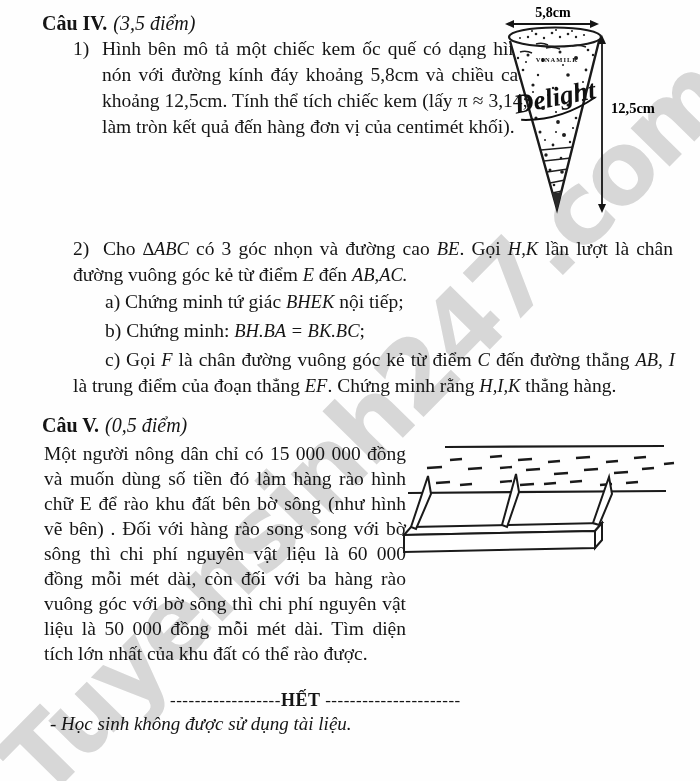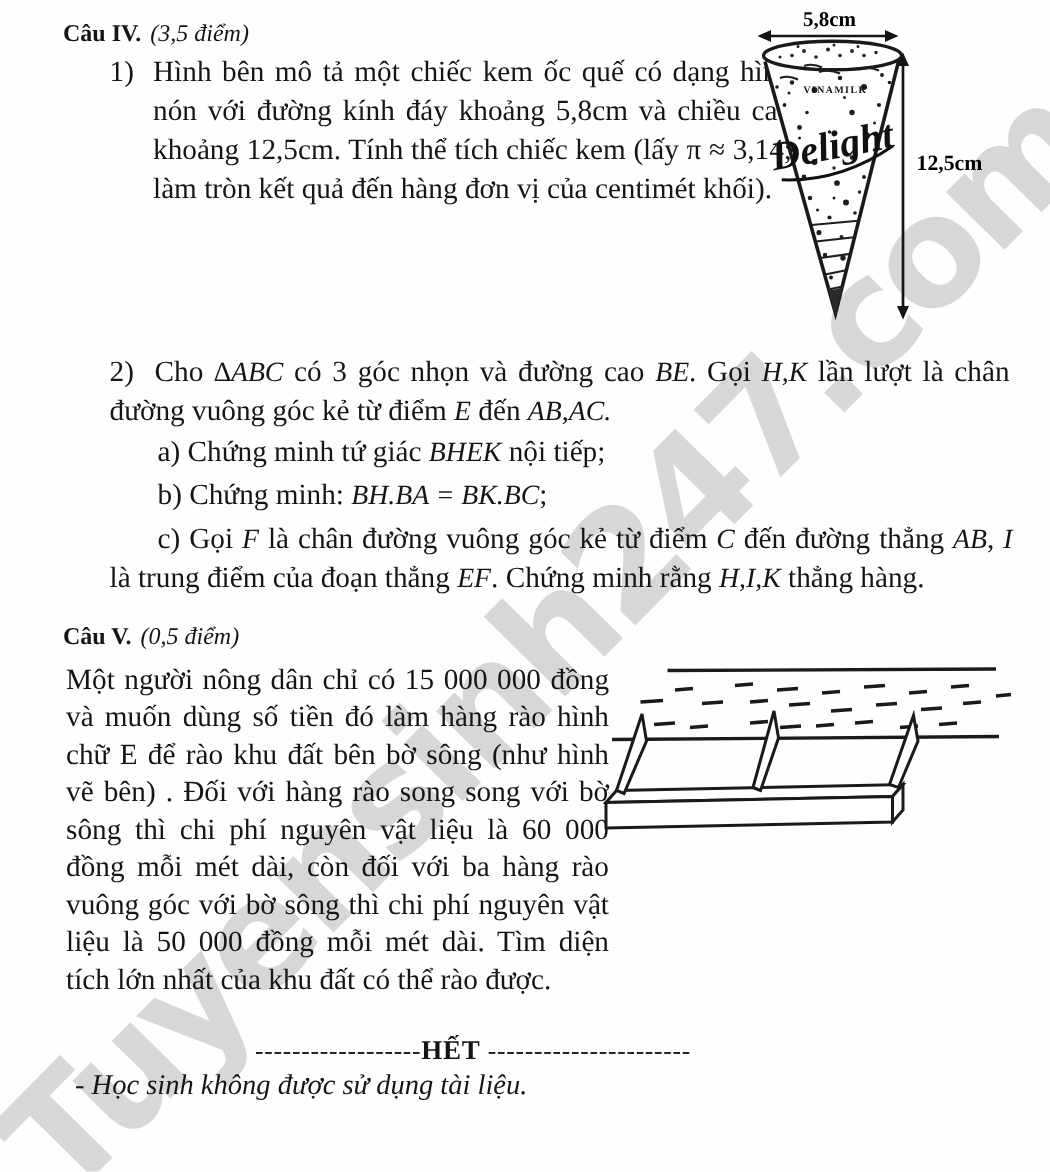--- a/index.html
+++ b/index.html
@@ -7,21 +7,21 @@
     width:700px;height:781px;position:relative;overflow:hidden;
     background:#fefefe;color:#151515;
     font-family:"Liberation Serif","DejaVu Serif",serif;
   }
   .abs{position:absolute;}
   .layer{z-index:2;}
   .para{font-size:19.5px;line-height:26px;text-align:justify;}
   .m{font-style:italic;font-size:0.95em;margin-top:23px;}
   .it{}
   .b{font-weight:bold;}
-  .heading{font-size:16px;line-height:26px;}
+  .heading{font-size:20px;line-height:26px;}
   .heading .pts{font-style:italic;margin-left:6px;font-weight:normal;}
   .hang{padding-left:29px;text-indent:-29px;}
   .marker1{display:inline-block;width:29px;text-indent:0;}
   .marker2{display:inline-block;width:30px;}
   .indent{text-indent:32px;}
   .watermark{
     z-index:1;left:-185px;top:368px;width:1100px;text-align:center;
     font-family:"DejaVu Sans","Liberation Sans",sans-serif;font-weight:bold;
     font-size:100px;letter-spacing:-4px;line-height:1.2;color:#d7d7d7;
     transform:rotate(-45.5deg);transform-origin:center center;white-space:nowrap;

